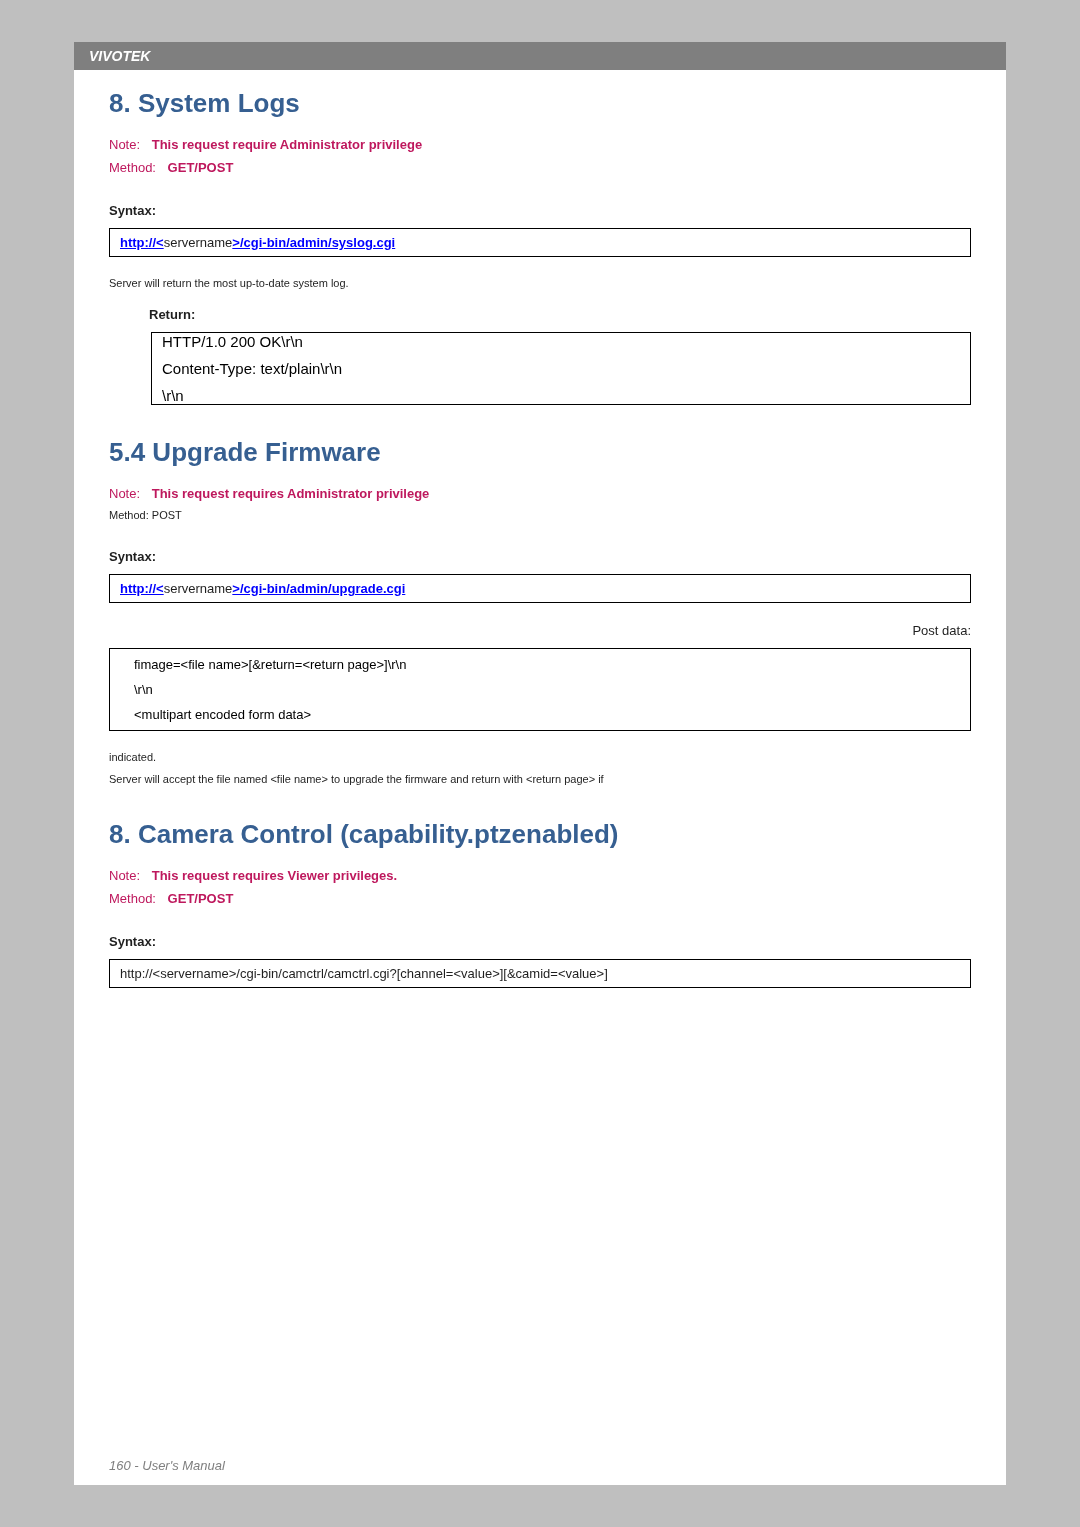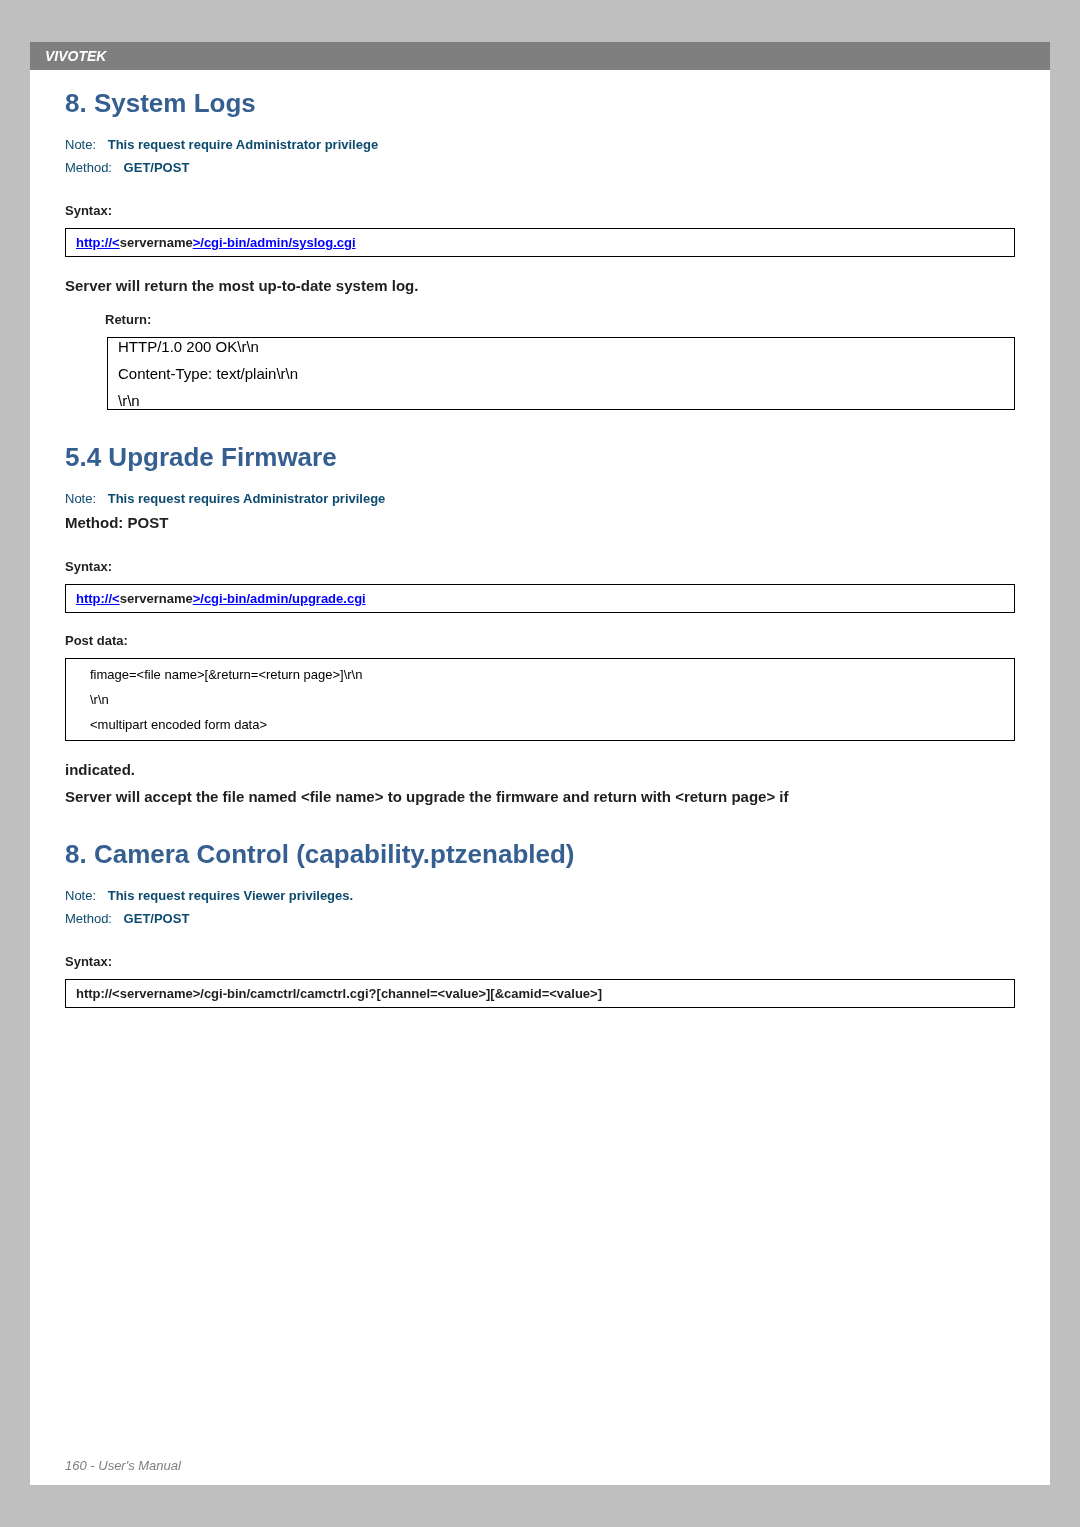--- a/index.html
+++ b/index.html
@@ -8,21 +8,21 @@
       box-sizing: border-box;
     }
     body {
       font-family: Arial, sans-serif;
       background-color: #bfbfbf;
       width: 1080px;
       height: 1527px;
     }
     .page {
       background-color: #ffffff;
-      width: 1020px;
+      width: 932px;
       margin: 42px auto 0;
       min-height: 1443px;
       position: relative;
     }
     .header {
       background-color: #7f7f7f;
       padding: 6px 15px;
       color: #ffffff;
       font-style: italic;
       font-weight: bold;
@@ -31,21 +31,21 @@
     .content {
       padding: 18px 35px 0;
     }
     .section-title {
       color: #365f91;
       font-size: 26px;
       font-weight: bold;
       margin-bottom: 18px;
     }
     .note-line {
-      color: #0c4a6e;
+      color: #be185d;
       font-size: 13px;
       margin-bottom: 8px;
       overflow: hidden;
       white-space: nowrap;
     }
     .note-label {
       display: inline-block;
     }
     .note-value {
       display: inline-block;
@@ -65,21 +65,21 @@
       font-size: 13px;
       margin-bottom: 20px;
     }
     .syntax-box .url-part {
       color: #0000ff;
       text-decoration: underline;
       font-weight: bold;
     }
     .syntax-box .plain-part {
       color: #1f1f1f;
-      font-weight: bold;
+      font-weight: normal;
       text-align: center;
     }
     .return-label {
       color: #1f1f1f;
       font-size: 13px;
       font-weight: bold;
       margin-top: 18px;
       margin-bottom: 10px;
       padding-left: 40px;
     }
@@ -94,45 +94,46 @@
       margin-bottom: 10px;
       overflow: hidden;
       white-space: nowrap;
     }
     .return-box div:last-child {
       margin-bottom: 0;
     }
     .post-data-label {
       color: #1f1f1f;
       font-size: 13px;
-      font-weight: bold;
+      font-weight: normal;
       margin-top: 14px;
       margin-bottom: 10px;
+      text-align: right;
     }
     .post-data-box {
       border: 1.5px solid #000000;
       padding: 8px 24px;
       font-size: 13px;
       margin-bottom: 20px;
     }
     .post-data-box div {
       margin-bottom: 10px;
       overflow: hidden;
       white-space: nowrap;
     }
     .post-data-box div:last-child {
       margin-bottom: 0;
     }
     .section-break {
       height: 24px;
     }
     .plain-text {
       color: #1f1f1f;
-      font-size: 15px;
-      font-weight: bold;
+      font-size: 11px;
+      font-weight: normal;
       margin-bottom: 10px;
       overflow: hidden;
       white-space: nowrap;
     }
     .footer {
       position: absolute;
       bottom: 12px;
       left: 35px;
       color: #7f7f7f;
       font-style: italic;

